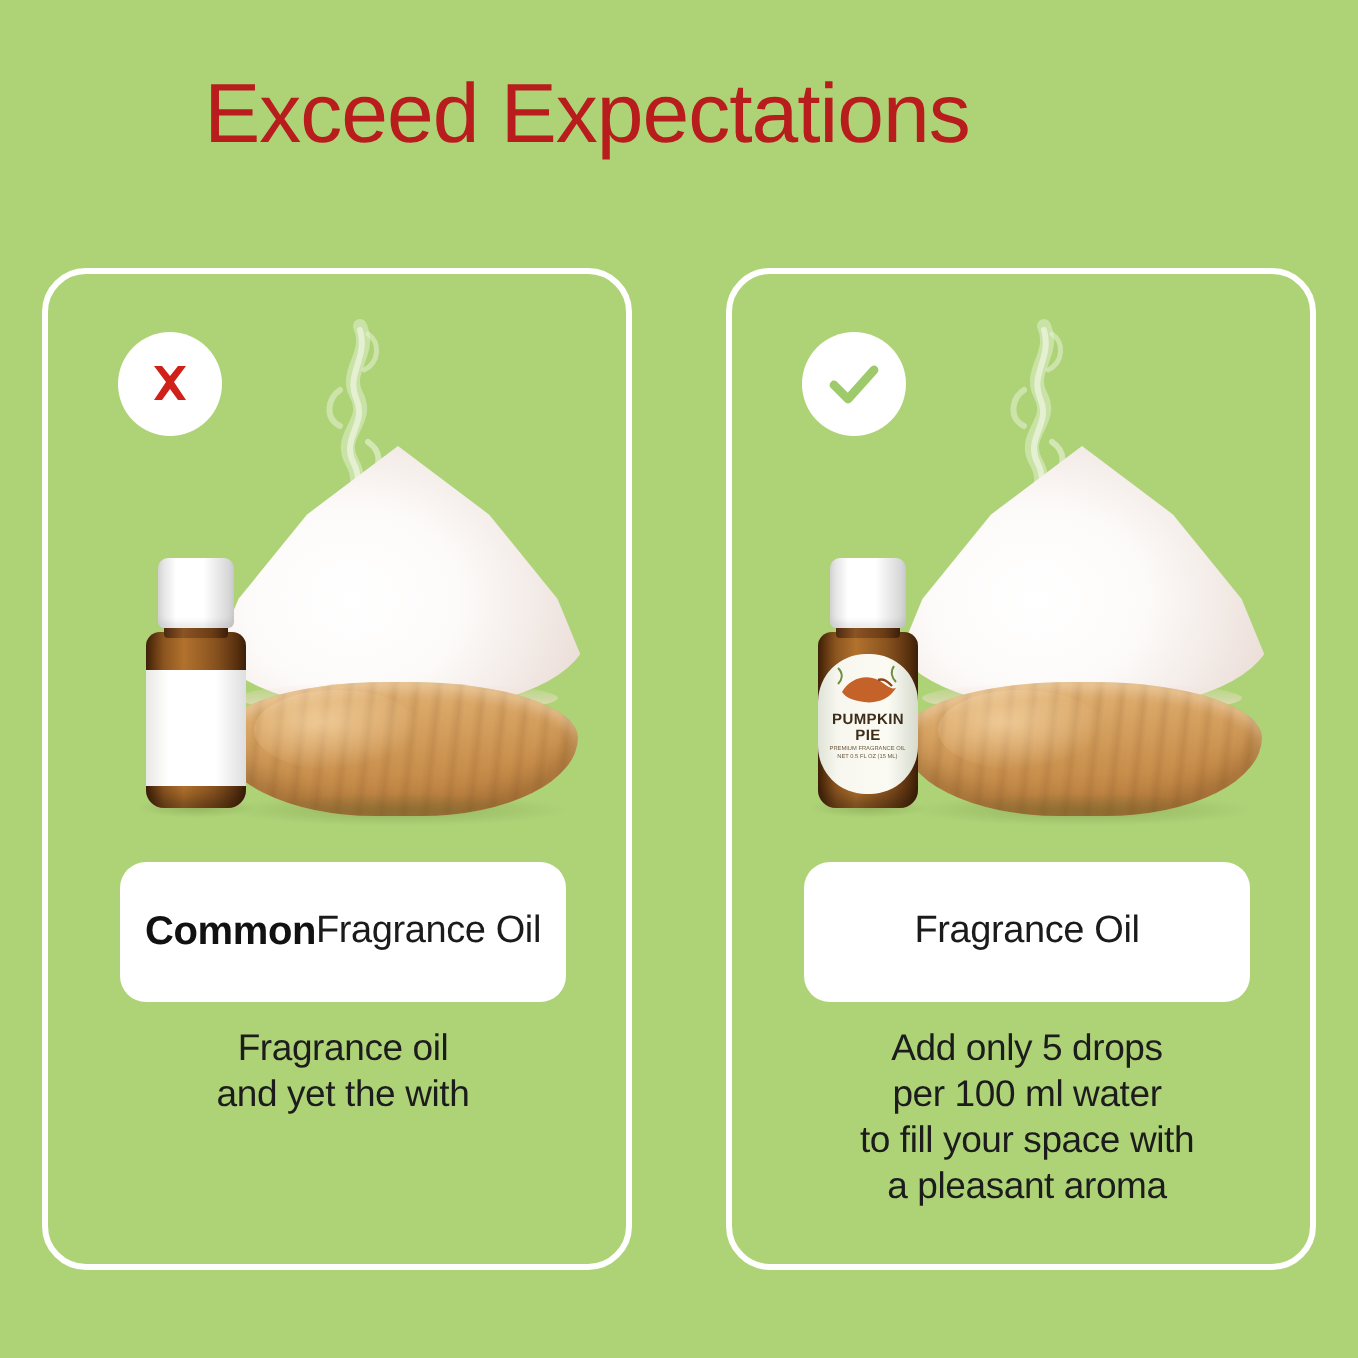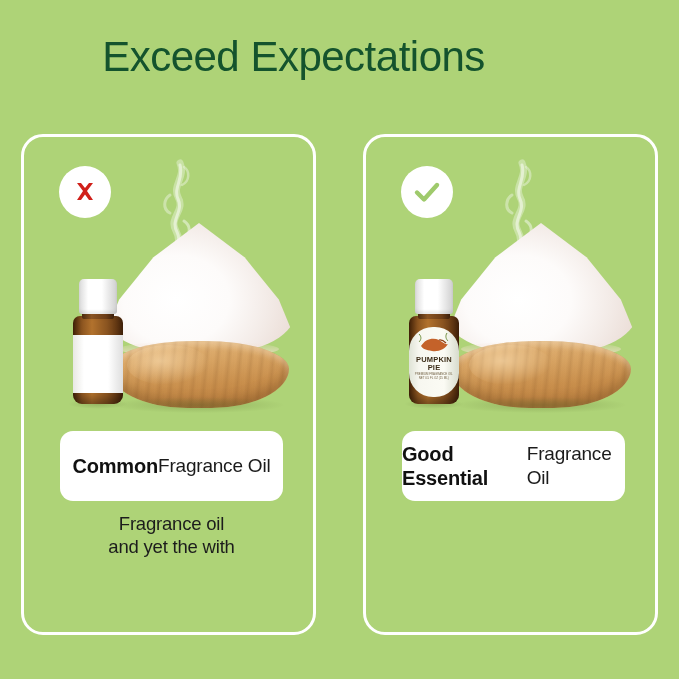--- a/index.html
+++ b/index.html
@@ -22,21 +22,21 @@
   
   .headline {
     position: absolute;
     top: 34px;
     left: 0;
     width: 587px;
     text-align: center;
     font-size: 42px;
     font-weight: 400;
     letter-spacing: -0.5px;
-    color: #14532d;
+    color: #b91c1c;
     line-height: 1.1;
   }
   
   .card {
     position: absolute;
     top: 134px;
     width: 295px;
     height: 501px;
     border: 3px solid #ffffff;
     border-radius: 22px;
@@ -369,20 +369,25 @@
           <div class="label-sub">PREMIUM FRAGRANCE OIL</div>
           <div class="label-sub">NET 0.5 FL OZ (15 ML)</div>
         </div>
         <div class="neck"></div>
         <div class="cap"></div>
       </div>
 
     </div>
 
     <div class="plate">
-      <div class="plate-title">Good Essential</div>
       <div class="plate-sub">Fragrance Oil</div>
     </div>
 
+    <div class="copy">
+      <span>Add only 5 drops</span>
+      <span>per 100 ml water</span>
+      <span>to fill your space with</span>
+      <span>a pleasant aroma</span>
+    </div>
 
   </div>
 
 </div>
 
 </body></html>

